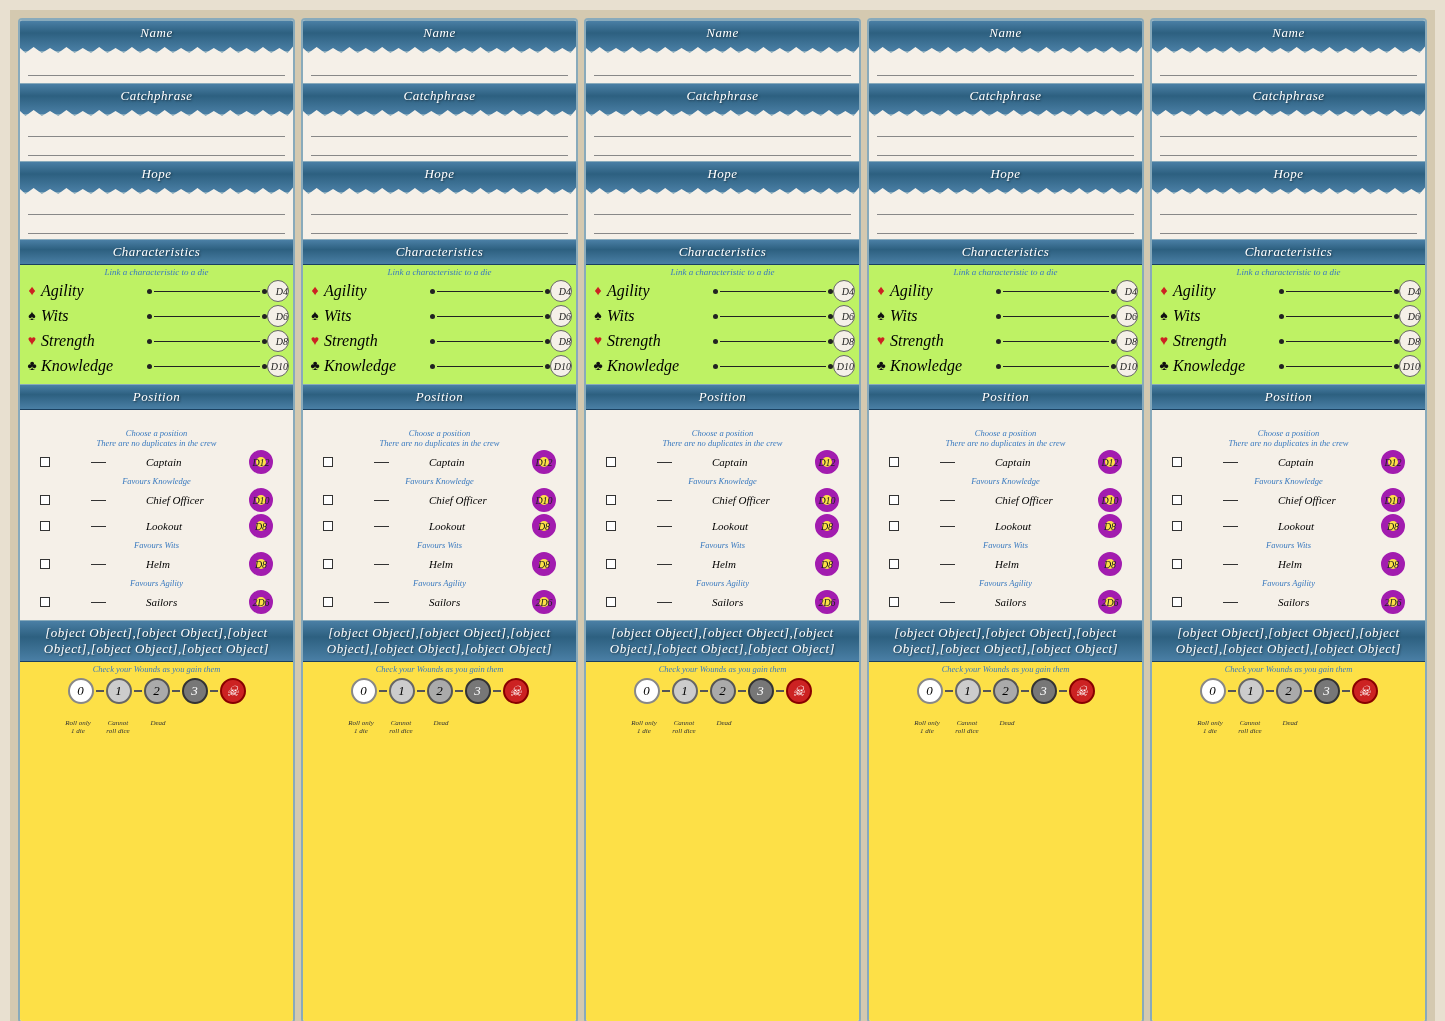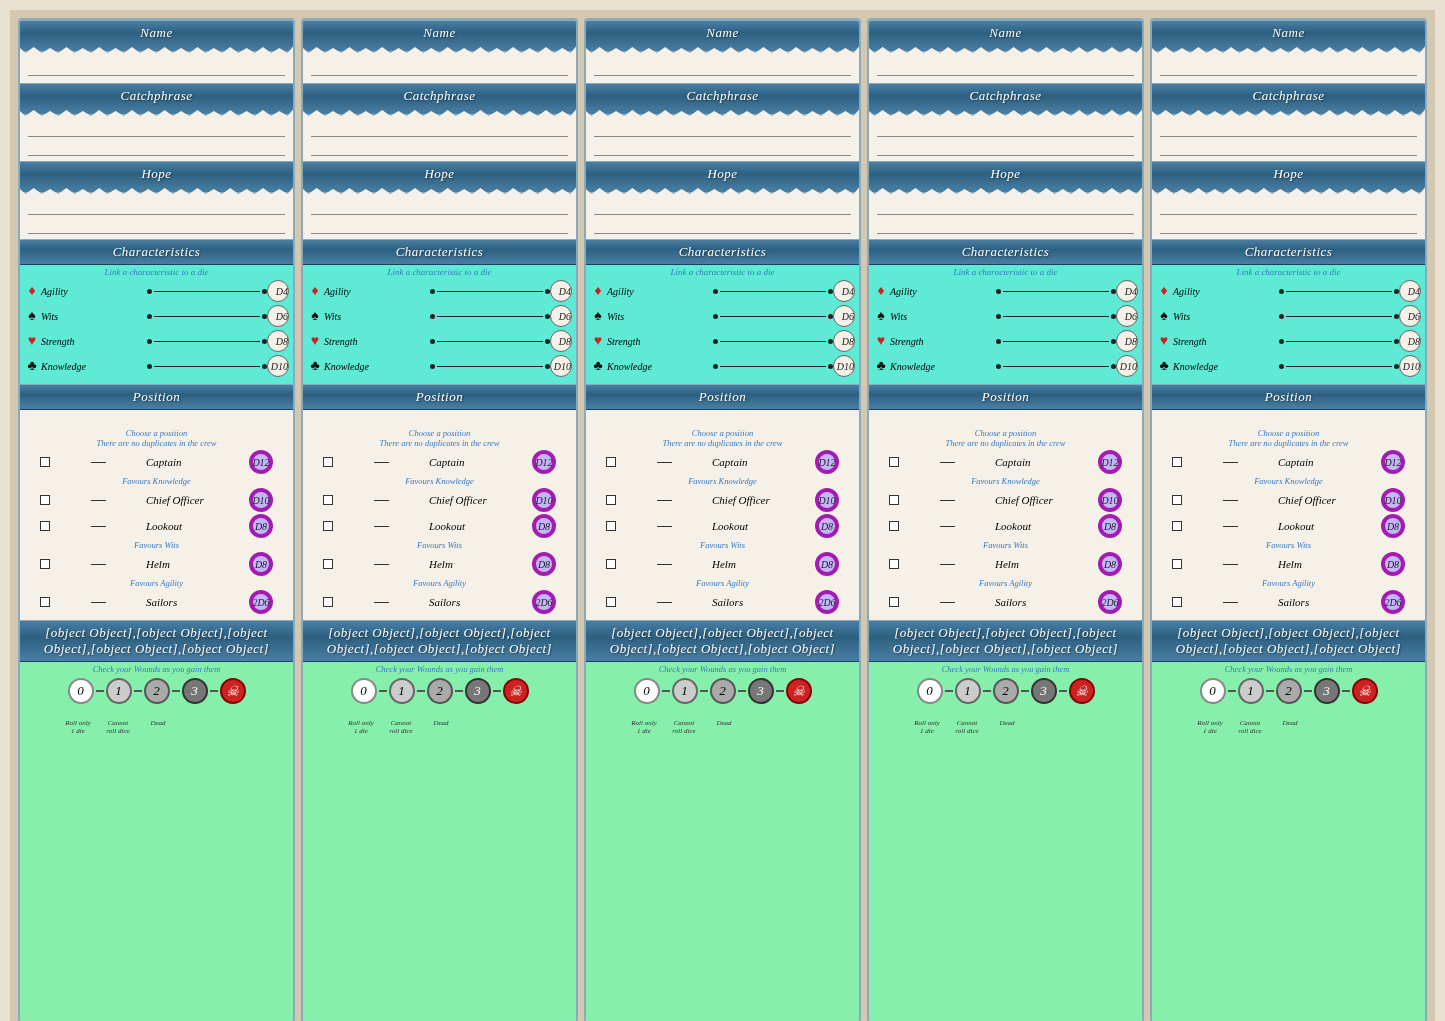--- a/index.html
+++ b/index.html
@@ -75,21 +75,21 @@
     }
     .text-line-2 {
       border-bottom: 1px solid #888;
       height: 16px;
       margin: 1px 4px;
     }
 
     
     .char-section {
       padding: 2px 4px 4px;
-      background: #5eead4;
+      background: #bef264;
     }
     .char-subtitle {
       color: #3a7abf;
       font-style: italic;
       font-size: 9px;
       text-align: center;
       margin-bottom: 3px;
     }
     .char-row {
       display: flex;
@@ -103,21 +103,21 @@
       text-align: center;
       flex-shrink: 0;
     }
     .char-icon.diamond { color: #cc2222; }
     .char-icon.spade { color: #111; }
     .char-icon.heart { color: #cc2222; }
     .char-icon.club { color: #111; }
 
     .char-name {
       font-style: italic;
-      font-size: 10px;
+      font-size: 16px;
       flex: 1;
       padding-left: 1px;
     }
     .dot {
       width: 5px;
       height: 5px;
       border-radius: 50%;
       background: #222;
       display: inline-block;
     }
@@ -176,42 +176,42 @@
     .pos-name {
       font-style: italic;
       font-size: 11px;
       flex: 1;
       padding-left: 1px;
     }
     .pos-die {
       font-style: italic;
       font-size: 10px;
       color: #222;
-      border: 4px solid #a21caf;
+      border: 7px solid #a21caf;
       border-radius: 50%;
       width: 24px;
       height: 24px;
       display: flex;
       align-items: center;
       justify-content: center;
-      background: #c4b5fd;
+      background: #fde047;
       flex-shrink: 0;
     }
     .pos-favour {
       color: #3a7abf;
       font-style: italic;
       font-size: 8.5px;
       text-align: center;
       margin-bottom: 1px;
     }
 
     
     .wounds-section {
       padding: 2px 4px 6px;
-      background: #86efac;
+      background: #fde047;
       flex: 1;
     }
     .wounds-subtitle {
       color: #3a7abf;
       font-style: italic;
       font-size: 8.5px;
       text-align: center;
       margin-bottom: 4px;
     }
     .wounds-row {

